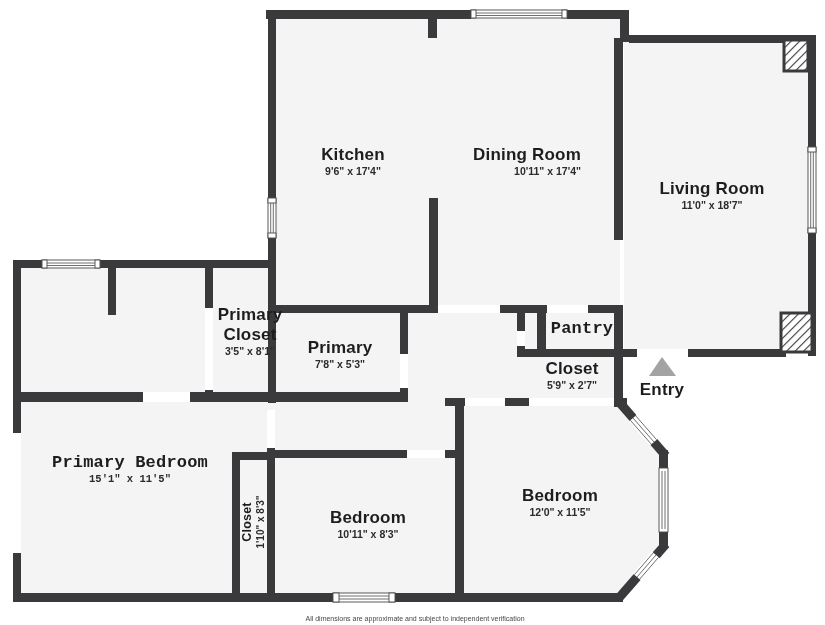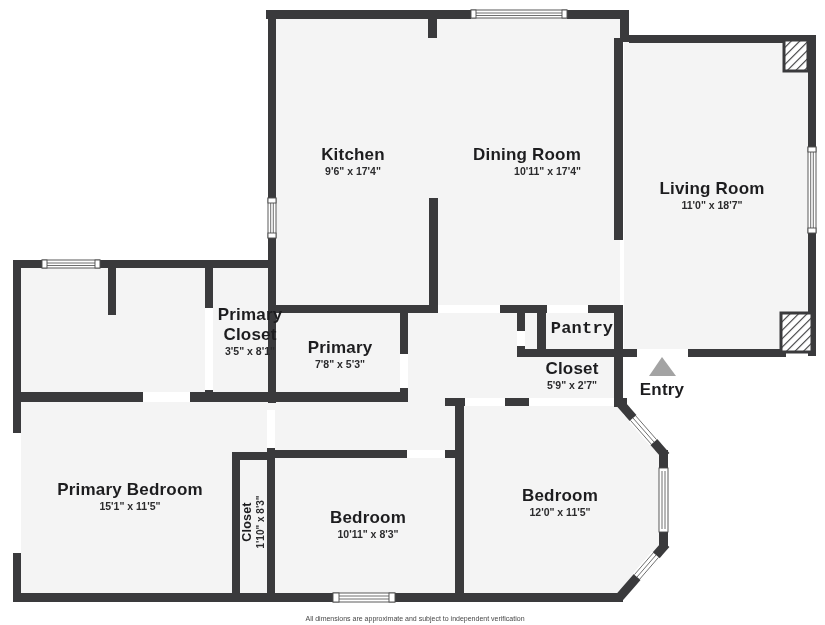--- a/index.html
+++ b/index.html
@@ -219,21 +219,21 @@
 
 <div class="label" style="left:572px;top:375px;">
   <div class="name">Closet</div>
   <div class="dims">5'9" x 2'7"</div>
 </div>
 
 <div class="label" style="left:662px;top:390px;">
   <div class="name">Entry</div>
 </div>
 
-<div class="label" style="left:130px;top:496px;">
+<div class="label" style="left:130px;top:469px;font-family:Liberation Mono, monospace;">
   <div class="name">Primary Bedroom</div>
   <div class="dims">15'1" x 11'5"</div>
 </div>
 
 <div class="label rot" style="left:253px;top:522px;">
   <div class="name">Closet</div>
   <div class="dims">1'10" x 8'3"</div>
 </div>
 
 <div class="label" style="left:368px;top:524px;">

